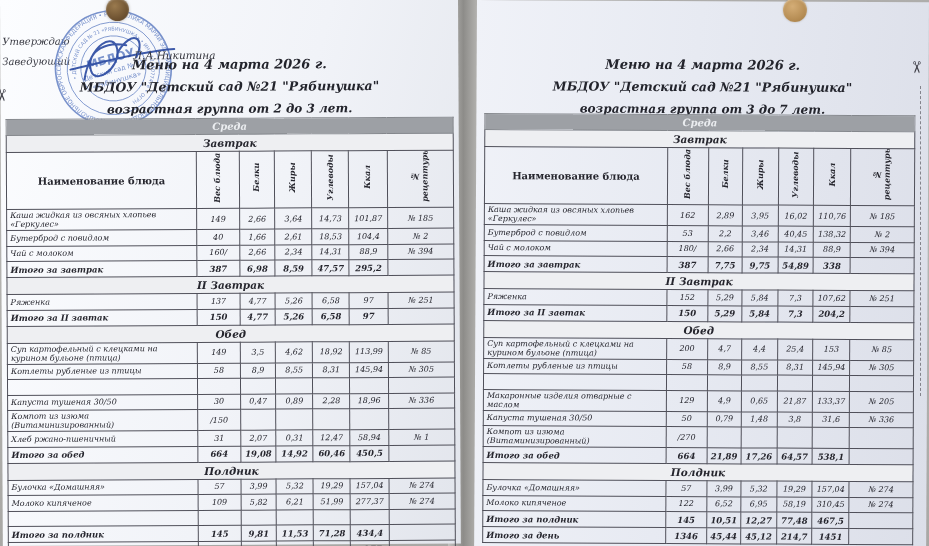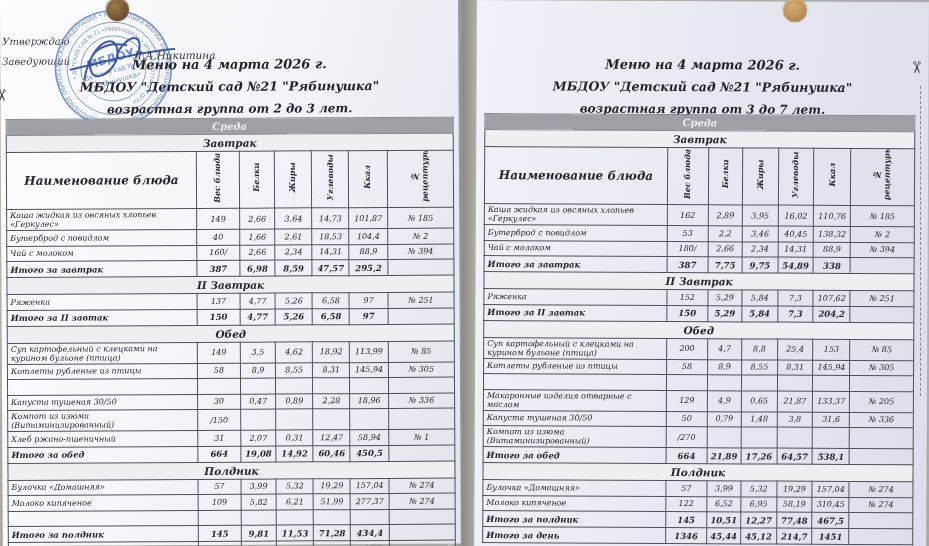--- a/index.html
+++ b/index.html
@@ -17,21 +17,21 @@
   .page-right .titles{top:56px;}
   .titles .t1{font-style:italic;font-weight:bold;font-size:13px;margin-bottom:7px;}
   .titles .t2{font-style:italic;font-weight:bold;font-size:12.5px;margin-bottom:8px;}
   .titles .t3{font-style:italic;font-weight:bold;font-size:12px;}
   .table-wrap{position:absolute;left:5px;right:5px;top:119px;}
   .page-right .table-wrap{left:8px;right:13px;top:113px;}
   table.menu{border-collapse:collapse;width:100%;table-layout:fixed;color:#26262e;border:1.5px solid #3d3d44;}
   table.menu td,table.menu th{border:1px solid #50505a;padding:1px 3px;overflow:hidden;}
   tr.r-day td{background:#9da0a5;color:#ebedf0;font-style:italic;font-weight:bold;font-size:10px;text-align:center;height:13px;border-color:#84878c;}
   tr.r-section td{font-style:italic;font-weight:bold;font-size:10.5px;text-align:center;height:14px;background:#eeeff2;}
-  th.namehead{font-style:italic;font-weight:bold;font-size:12px;text-align:center;vertical-align:middle;margin-left:43px;}
+  th.namehead{font-weight:bold;font-size:10px;text-align:center;vertical-align:middle;margin-left:43px;}
   th.vcell{height:54px;vertical-align:middle;text-align:center;padding:2px 0;}
   th.vcell .vtxt{display:inline-block;writing-mode:vertical-rl;transform:rotate(180deg);max-height:50px;font-style:italic;font-weight:bold;font-size:8px;line-height:1.2;}
   tr.r-item td,tr.r-empty td{font-style:italic;font-size:8px;height:12.5px;}
   tr.r-total td{font-style:italic;font-weight:bold;font-size:8.5px;height:13px;border-top:1.5px solid #3d3d44;}
   td.name{text-align:left;}
   td.num{text-align:center;}
   .hole{position:absolute;border-radius:50%;z-index:4;}
   .hole-left{left:106px;top:-2px;width:23px;height:23px;background:radial-gradient(circle at 38% 35%,#9a7a4e,#6d5130 65%,#57412a);box-shadow:inset 0 1px 2px rgba(255,255,255,.35),0 0 3px rgba(60,45,25,.4);}
   .hole-right{left:783px;top:-2px;width:24px;height:24px;background:radial-gradient(circle at 40% 35%,#d4ad76,#b58c53 65%,#97743f);box-shadow:inset 0 1px 2px rgba(255,255,255,.4),0 0 2px rgba(90,70,40,.35);}
   .scissors{position:absolute;z-index:4;color:#3f3f48;font-family:"DejaVu Sans",sans-serif;}
@@ -377,21 +377,21 @@
               <td class="num">204,2</td>
               <td class="num"></td>
             </tr>
             <tr class="r-section">
               <td colspan="7">Обед</td>
             </tr>
             <tr class="r-item">
               <td class="name">Суп картофельный с клецками на курином бульоне (птица)</td>
               <td class="num">200</td>
               <td class="num">4,7</td>
-              <td class="num">8,8</td>
+              <td class="num">4,4</td>
               <td class="num">25,4</td>
               <td class="num">153</td>
               <td class="num">№ 85</td>
             </tr>
             <tr class="r-item">
               <td class="name">Котлеты рубленые из птицы</td>
               <td class="num">58</td>
               <td class="num">8,9</td>
               <td class="num">8,55</td>
               <td class="num">8,31</td>

